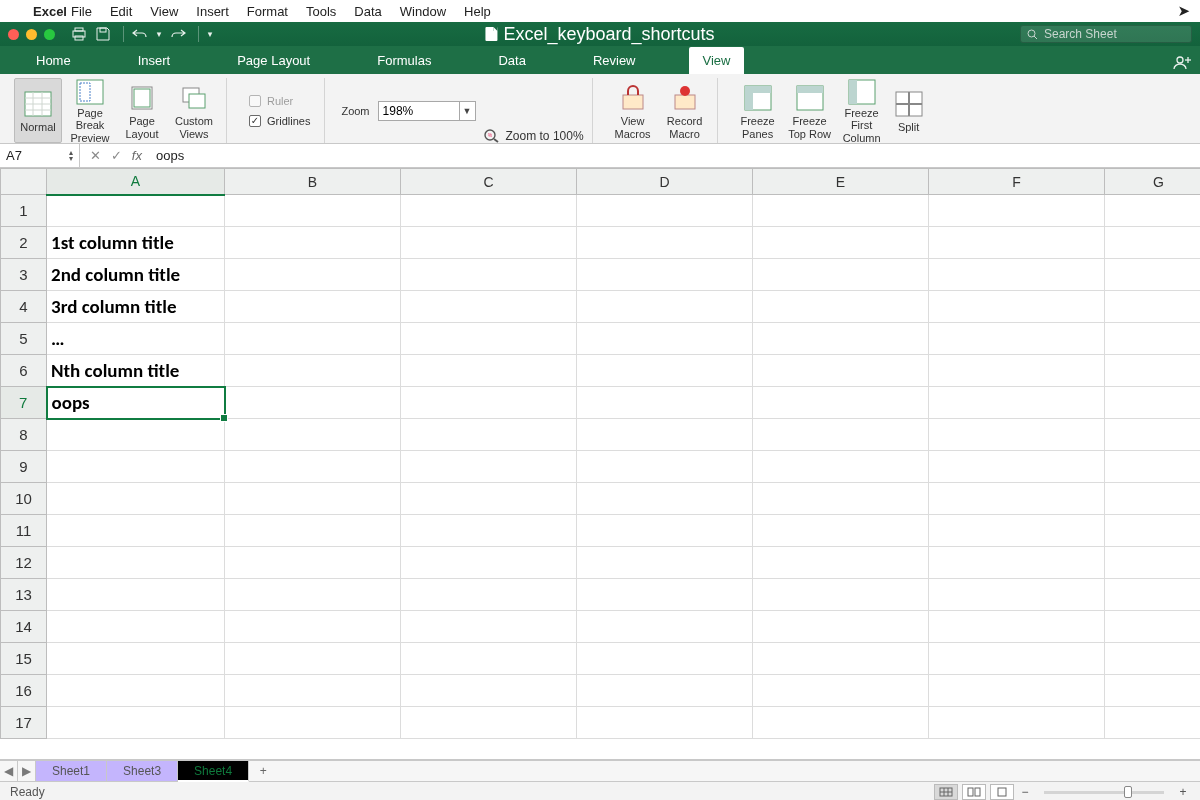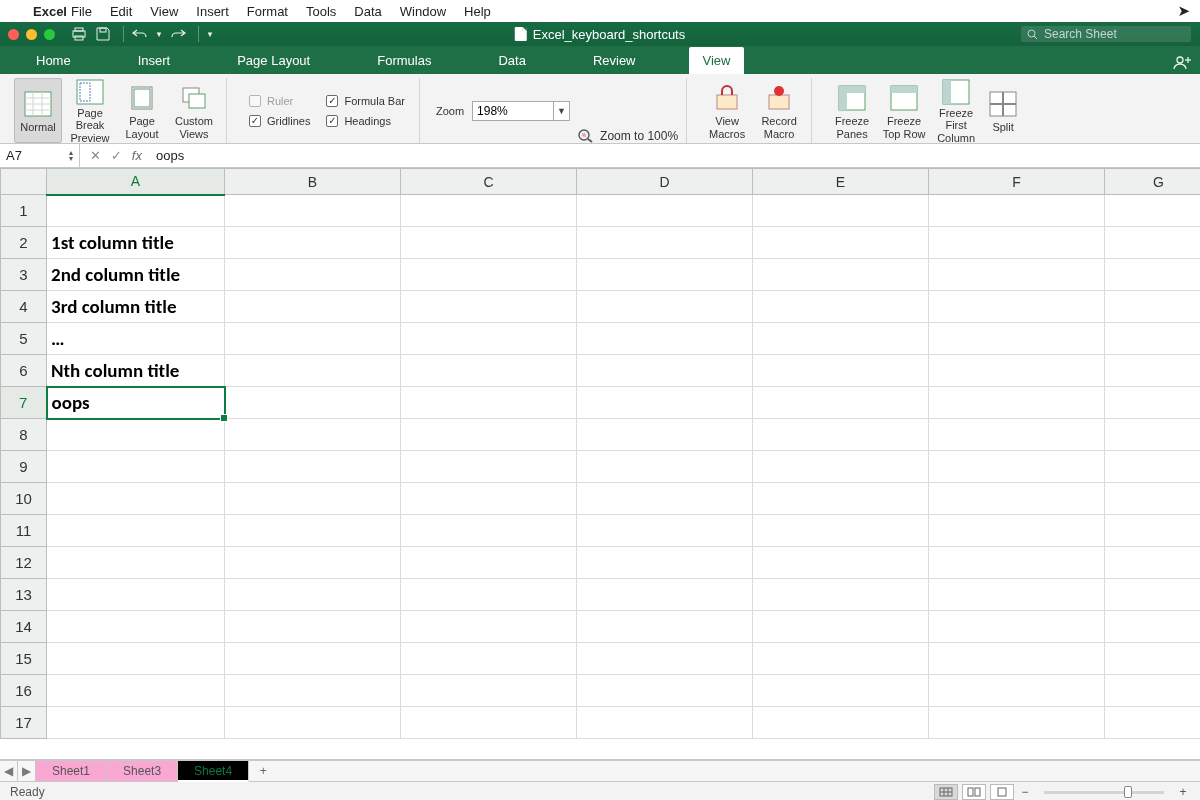--- a/index.html
+++ b/index.html
@@ -25,21 +25,21 @@
   
   
   .titlebar{height:24px;background:linear-gradient(#176b42,#13623c);display:flex;align-items:center;color:#fff;font-size:12px;padding:0 8px;position:relative;}
   .traffic{display:flex;gap:7px;margin-right:14px;}
   .tl{width:11px;height:11px;border-radius:50%;}
   .tl.r{background:#ff5f57;}
   .tl.y{background:#febc2e;}
   .tl.g{background:#28c840;}
   .titlebar .qatic{width:20px;height:18px;display:inline-flex;align-items:center;justify-content:center;opacity:.9;margin-right:4px;}
   .titlebar .divider{width:1px;height:16px;background:rgba(255,255,255,.3);margin:0 6px;}
-  .titlebar .title{position:absolute;left:50%;transform:translateX(-50%);display:flex;gap:6px;font-size:13px;}
+  .titlebar .title{position:absolute;left:50%;transform:translateX(-50%);display:flex;align-items:center;gap:6px;font-size:18px;}
   .titlebar .docicon{width:12px;height:14px;background:#fff;border-radius:1px;position:relative;}
   .titlebar .docicon:before{content:"";position:absolute;right:0;top:0;border-top:4px solid #176b42;border-left:4px solid #fff;}
   .titlebar .search{position:absolute;right:8px;width:172px;height:18px;background:rgba(255,255,255,.12);border-radius:3px;border:1px solid rgba(0,0,0,.2);display:flex;align-items:center;padding:0 6px;color:#c8d6cf;font-size:12px;gap:6px;}
   
   
   .tabsrow{height:28px;background:var(--green);display:flex;align-items:flex-end;color:#fff;font-size:13px;padding-left:22px;position:relative;gap:39px;}
   .tab{padding:6px 14px 6px;cursor:default;}
   .tab.active{background:#fff;color:#1a6e43;border-radius:2px 2px 0 0;font-weight:400;}
   .shareic{position:absolute;right:8px;bottom:4px;opacity:.9;}
   
@@ -84,21 +84,21 @@
   
   
   col.row{width:46px;}
   col.cA{width:178px;}
   col.cW{width:176px;}
   col.cG{width:108px;}
   
   
   .sheetbar{height:22px;border-top:1px solid var(--border);border-bottom:1px solid var(--border);display:flex;align-items:stretch;font-size:12px;background:#f6f6f6;}
   .sheetbar .navbtn{width:18px;display:flex;align-items:center;justify-content:center;color:#7a7a7a;border-right:1px solid var(--border);}
-  .sheetbar .stab{padding:0 16px;display:flex;align-items:center;border-right:1px solid var(--border);background:#f9a8d4;color:#555;}
+  .sheetbar .stab{padding:0 16px;display:flex;align-items:center;border-right:1px solid var(--border);background:#c4b5fd;color:#555;}
   .sheetbar .stab.active{background:#000000;color:#0f7a3d;border-bottom:2px solid #fff;margin-bottom:-1px;font-weight:400;}
   .sheetbar .addsheet{width:28px;display:flex;align-items:center;justify-content:center;color:#666;}
   
   
   .status{height:20px;background:#f3f3f3;display:flex;align-items:center;font-size:12px;padding:0 10px;color:#555;justify-content:space-between;}
   .status .right{display:flex;align-items:center;gap:4px;}
   .viewbtn{width:24px;height:16px;border:1px solid #bbb;background:#fff;display:flex;align-items:center;justify-content:center;font-size:10px;}
   .viewbtn.active{background:#d9d9d9;}
   .zslider{width:120px;height:3px;background:#d4d4d4;position:relative;margin:0 8px;}
   .zslider .knob{width:8px;height:12px;background:#fff;border:1px solid #888;position:absolute;top:-5px;left:80px;border-radius:2px;}
@@ -237,30 +237,20 @@
     <div class="chkgrp">
       <div class="chkrow" style="opacity:.45;">
         <span class="chk"></span>
         <span>Ruler</span>
       </div>
       <div class="chkrow">
         <span class="chk on"></span>
         <span>Gridlines</span>
       </div>
     </div>
-    <div class="chkgrp">
-      <div class="chkrow">
-        <span class="chk on"></span>
-        <span>Formula Bar</span>
-      </div>
-      <div class="chkrow">
-        <span class="chk on"></span>
-        <span>Headings</span>
-      </div>
-    </div>
   </div>
 
   <div class="grp">
     <div class="zoomgrp">
       <div class="zoomtop">
         <span>Zoom</span>
         <div class="zoombox">
           <input value="198%" style="">
           <span class="dd">▼</span>
         </div>

